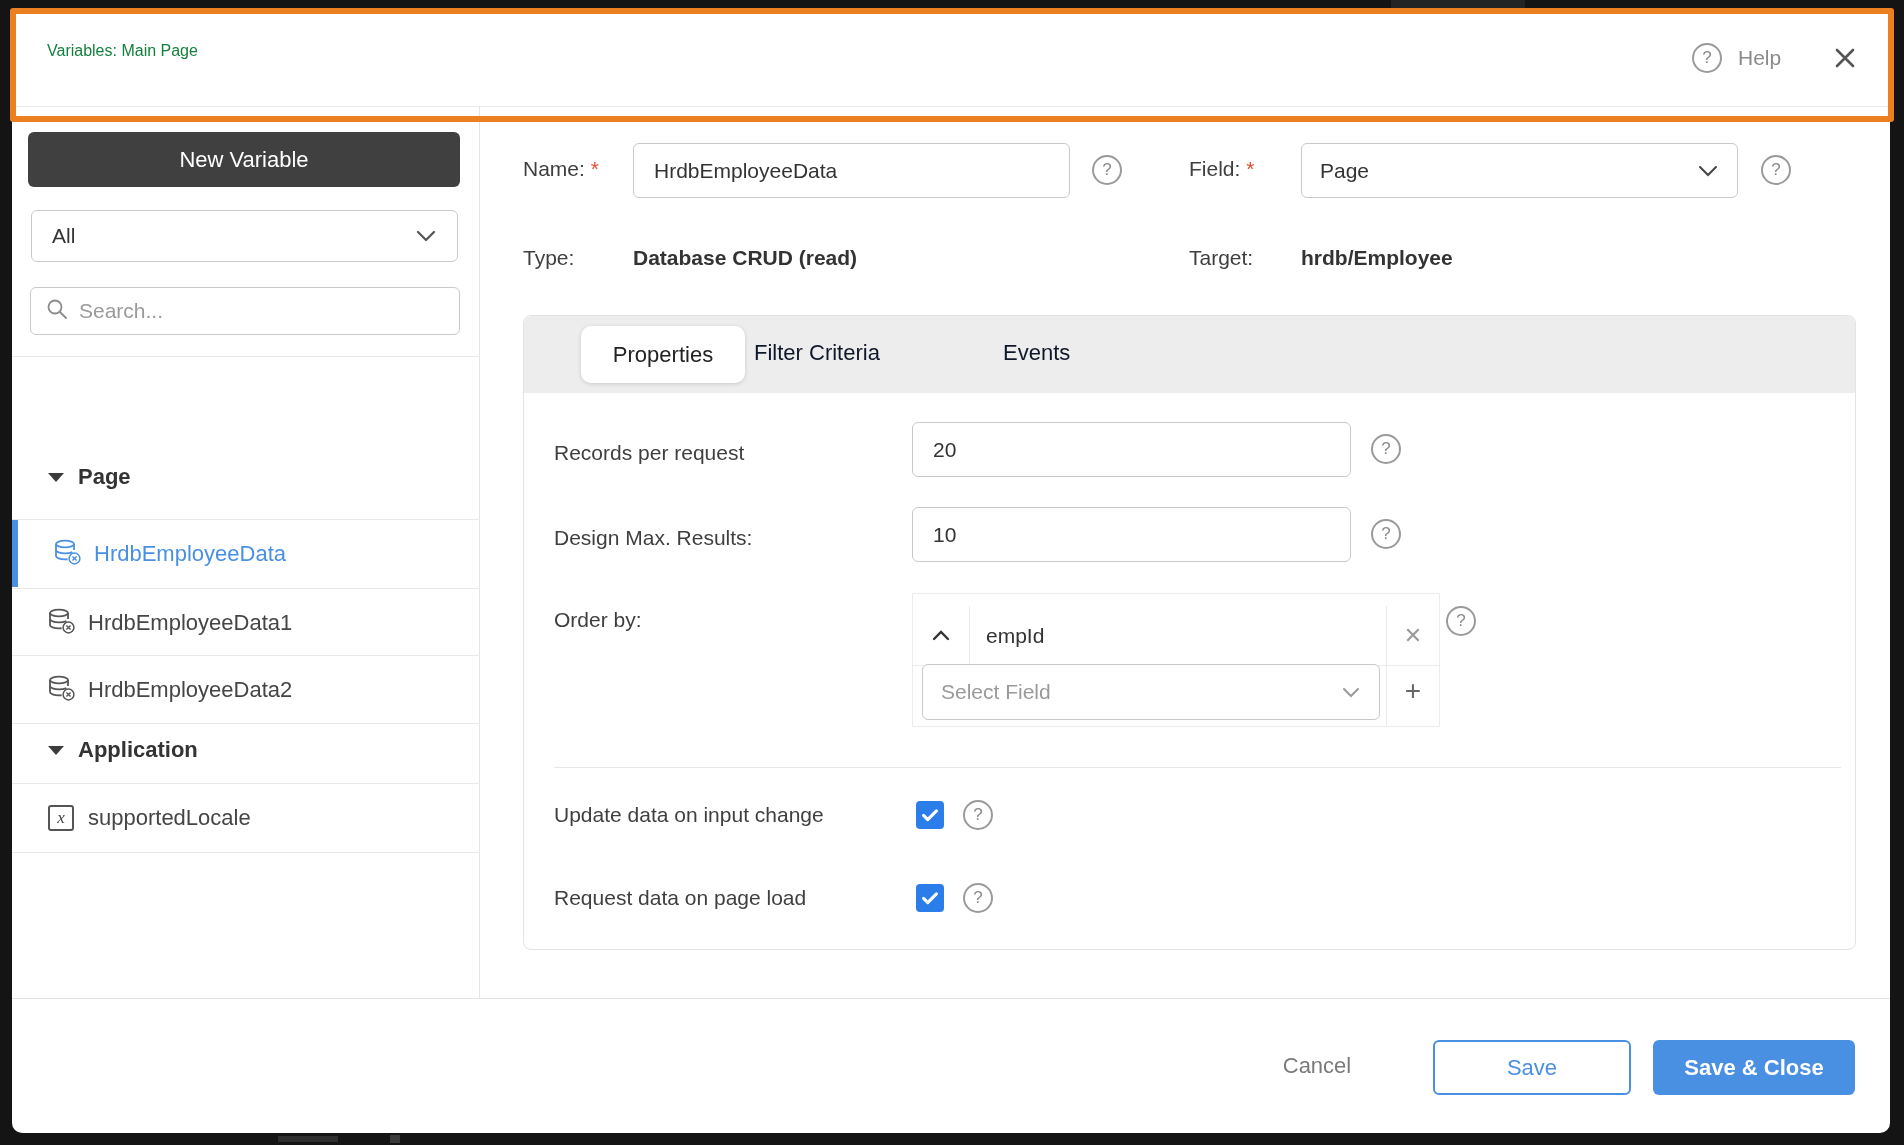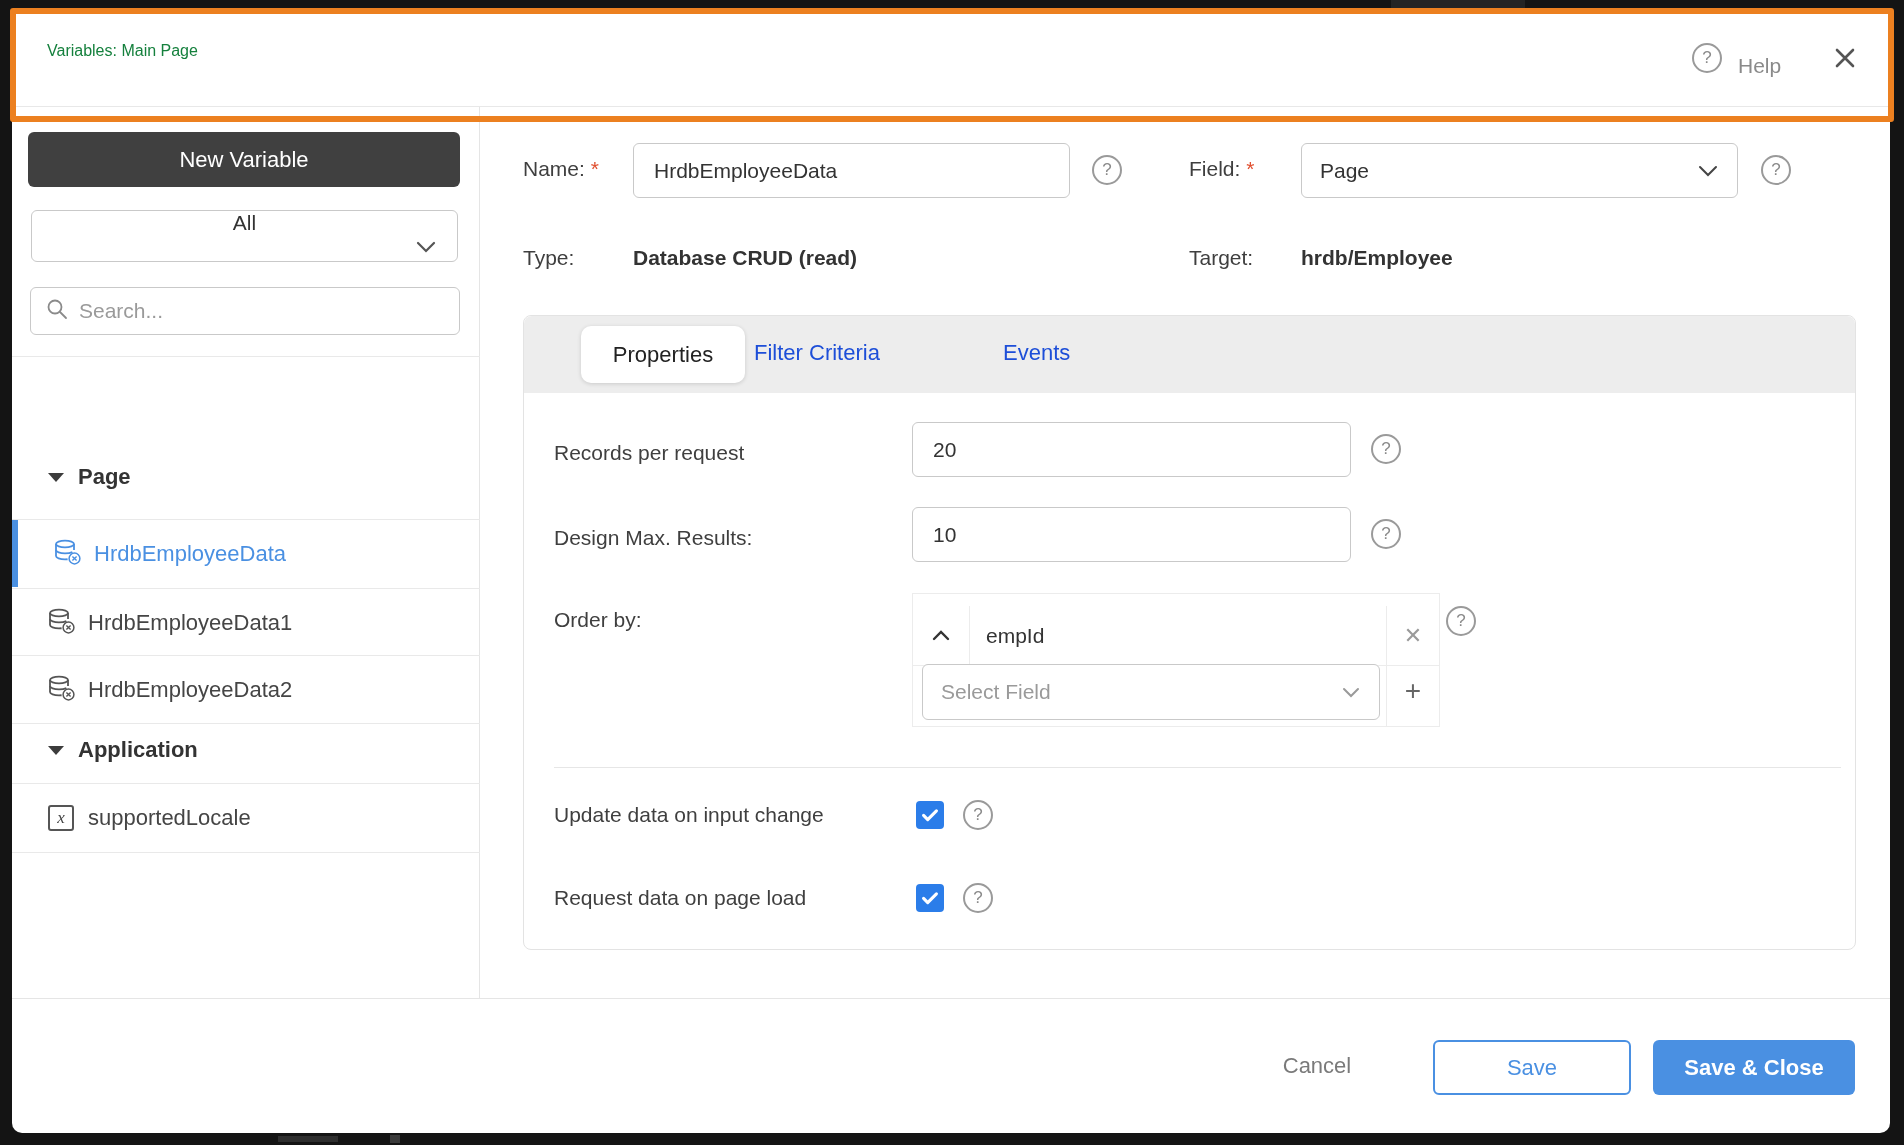--- a/index.html
+++ b/index.html
@@ -17,27 +17,27 @@
   #dialog { left:12px; top:10px; width:1878px; height:1123px; background:#fff; border-radius:10px; }
 
   
   #highlight-frame { left:10px; top:8px; width:1884px; height:114px; border:6px solid #ec8020; border-radius:3px; z-index:60; pointer-events:none; }
 
   
   #header { left:0; top:0; width:1878px; height:97px; border-bottom:1px solid #e8e8e8; background:#fff; border-radius:10px 10px 0 0; }
   #dialog-title { left:35px; top:32px; font-size:16px; color:#15803d; }
   .help-circle { width:30px; height:30px; border:2px solid #9a9a9a; border-radius:50%; color:#8a8a8a; font-size:17px; display:flex; align-items:center; justify-content:center; background:#fff; }
   #header-help-icon { left:1680px; top:33px; }
-  #header-help-label { left:1726px; top:36px; font-size:21px; color:#8a8a8a; cursor:pointer;margin-top:8px; }
+  #header-help-label { left:1726px; top:36px; font-size:21px; color:#8a8a8a; cursor:pointer; }
   #header-close { left:1818px; top:33px; width:30px; height:30px; cursor:pointer; }
 
   
   #sidebar { left:0; top:97px; width:468px; height:891px; border-right:1px solid #e5e5e5; background:#fff; }
   #new-variable-btn { left:16px; top:25px; width:432px; height:55px; background:#404040; color:#fff; font-size:22px; border:none; border-radius:6px; display:flex; align-items:center; justify-content:center; cursor:pointer; }
-  #filter-select { left:19px; top:103px; width:427px; height:52px; border:1px solid #c9c9c9; border-radius:6px; display:flex; align-items:center; padding:0 20px; font-size:21px; color:#333; cursor:pointer;flex-direction:column; }
+  #filter-select { left:19px; top:103px; width:427px; height:52px; border:1px solid #c9c9c9; border-radius:6px; display:flex; align-items:center; padding:0 20px; font-size:21px; color:#333; cursor:pointer; }
   #filter-select .chev { margin-left:auto; }
   #sidebar-search { left:18px; top:180px; width:430px; height:48px; border:1px solid #c9c9c9; border-radius:6px; display:flex; align-items:center; padding:0 14px; }
   #sidebar-search input { border:none; outline:none; font-size:21px; color:#333; width:100%; margin-left:10px; font-family:inherit; }
   #sidebar-search input::placeholder { color:#9a9a9a; }
   .side-divider { left:0; width:468px; height:1px; background:#e9e9e9; }
   .section-header { left:0; width:468px; height:46px; display:flex; align-items:center; cursor:pointer; }
   .tri-down { width:0; height:0; border-left:8px solid transparent; border-right:8px solid transparent; border-top:9px solid #3c3c3c; margin:0 14px 0 36px; }
   .section-label { font-size:22px; font-weight:bold; color:#333; }
   .var-item { left:0; width:467px; height:67px; display:flex; align-items:center; cursor:pointer; background:#fff; }
   .var-item .db-icon { margin:0 12px 0 34px; }
@@ -61,21 +61,21 @@
   #help-owner { left:1749px; top:145px; cursor:pointer; }
   #type-label { left:511px; top:236px; }
   #type-value { left:621px; top:236px; }
   #target-label { left:1177px; top:236px; }
   #target-value { left:1289px; top:236px; }
 
   
   #tab-panel { left:511px; top:305px; width:1333px; height:635px; border:1px solid #e3e3e3; border-radius:8px; background:#fff; }
   #tab-bar { left:0; top:0; width:1331px; height:77px; background:#ededed; border-radius:8px 8px 0 0; }
   #tab-properties { left:9px; top:10px; width:164px; height:57px; background:#fff; border-radius:10px; box-shadow:0 1px 4px rgba(0,0,0,0.15); display:flex; align-items:center; justify-content:center; font-size:22px; color:#222; cursor:pointer;margin-left:48px; }
-  .tab-inactive { font-size:22px; color:#1d4ed8; cursor:pointer; }
+  .tab-inactive { font-size:22px; color:#0f172a; cursor:pointer; }
   #tab-filter { left:230px; top:24px; }
   #tab-events { left:444px; top:24px;margin-left:35px; }
 
   #records-label { left:30px; top:125px; }
   #records-input { left:388px; top:106px; width:439px; height:55px; }
   #help-records { left:847px; top:118px; cursor:pointer; }
   #design-label { left:30px; top:210px; }
   #design-input { left:388px; top:191px; width:439px; height:55px; }
   #help-design { left:847px; top:203px; cursor:pointer; }
 

